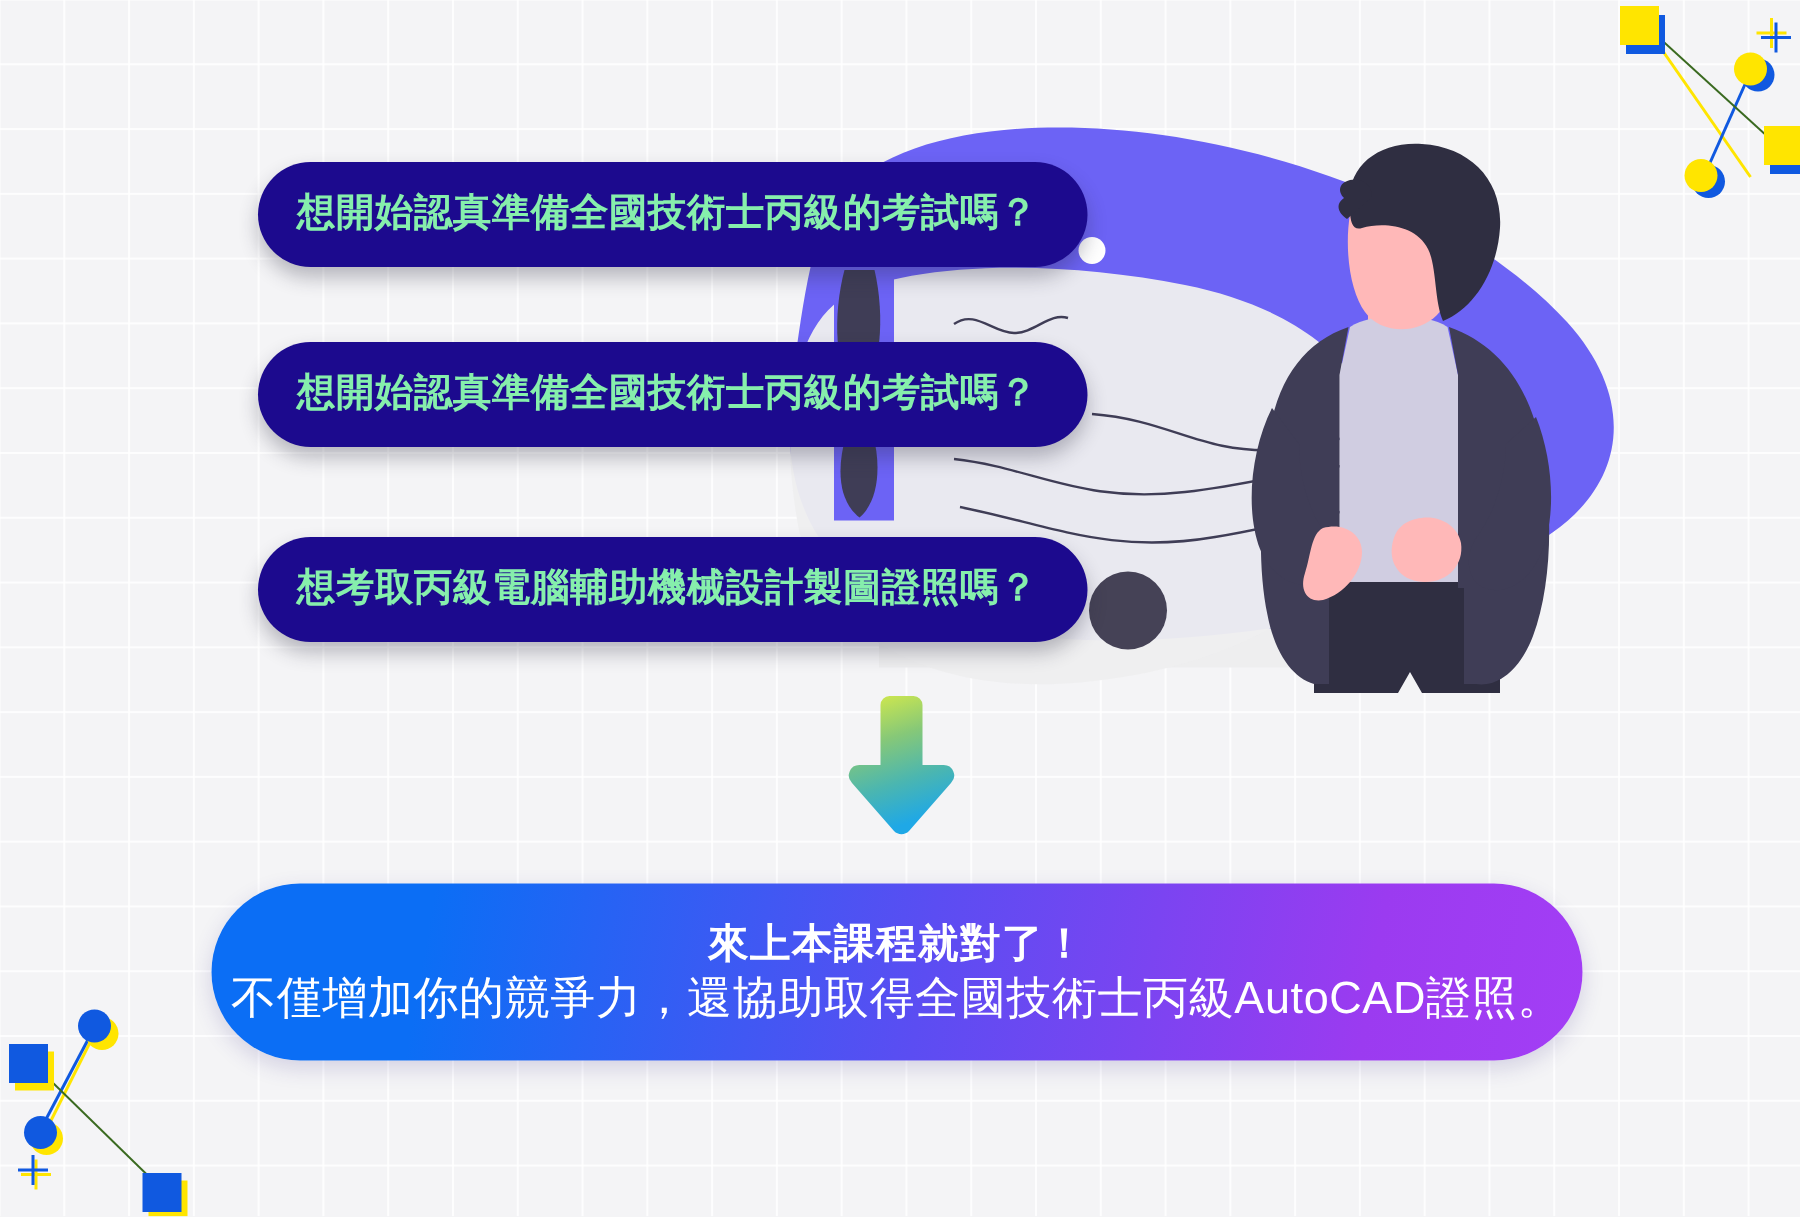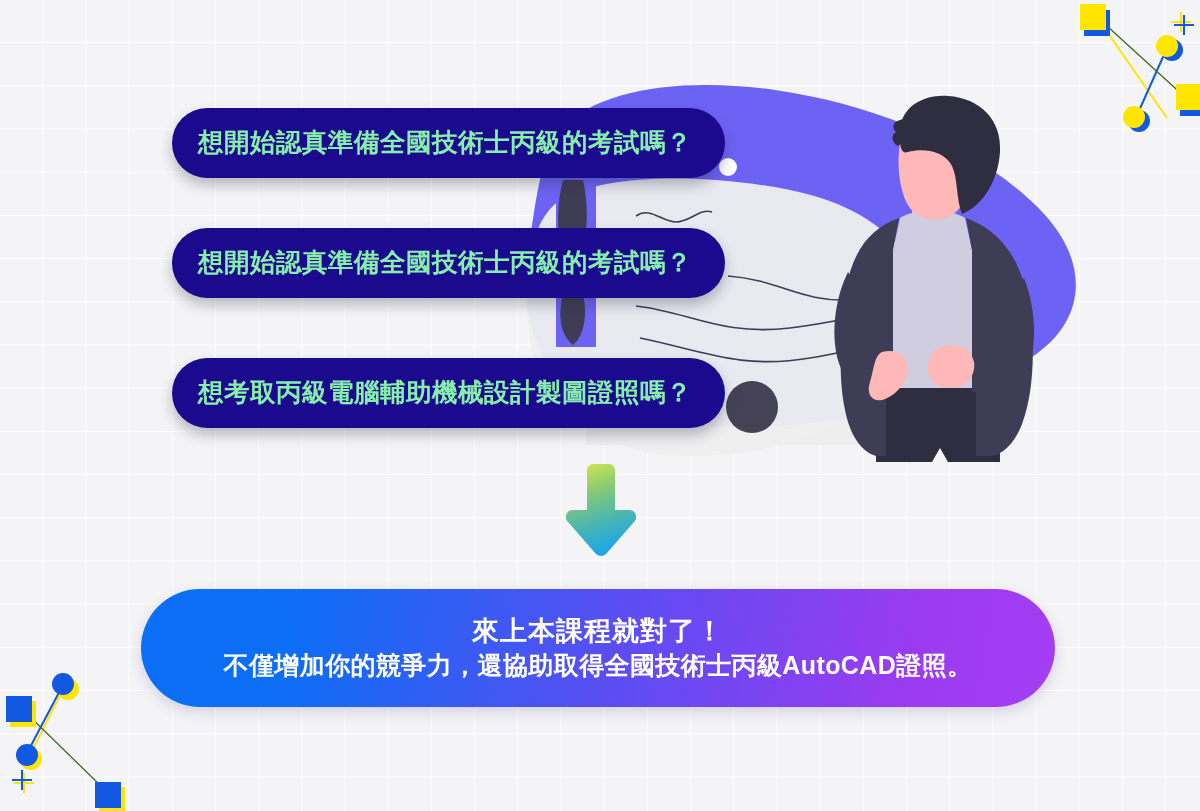--- a/index.html
+++ b/index.html
@@ -101,22 +101,22 @@
   }
   #cta-banner .cta-line-1 {
     color: #ffffff;
     font-size: 27px;
     font-weight: bold;
     letter-spacing: 1px;
     line-height: 1;
   }
   #cta-banner .cta-line-2 {
     color: #ffffff;
-    font-size: 25px;
-    font-weight: bold;
+    font-size: 30px;
+    font-weight: normal;
     letter-spacing: 0.4px;
     line-height: 1;
   }
 
   
   .deco {
     position: absolute;
     z-index: 4;
   }
   #deco-top-right { right: 0; top: 0; width: 132px; height: 140px; }

